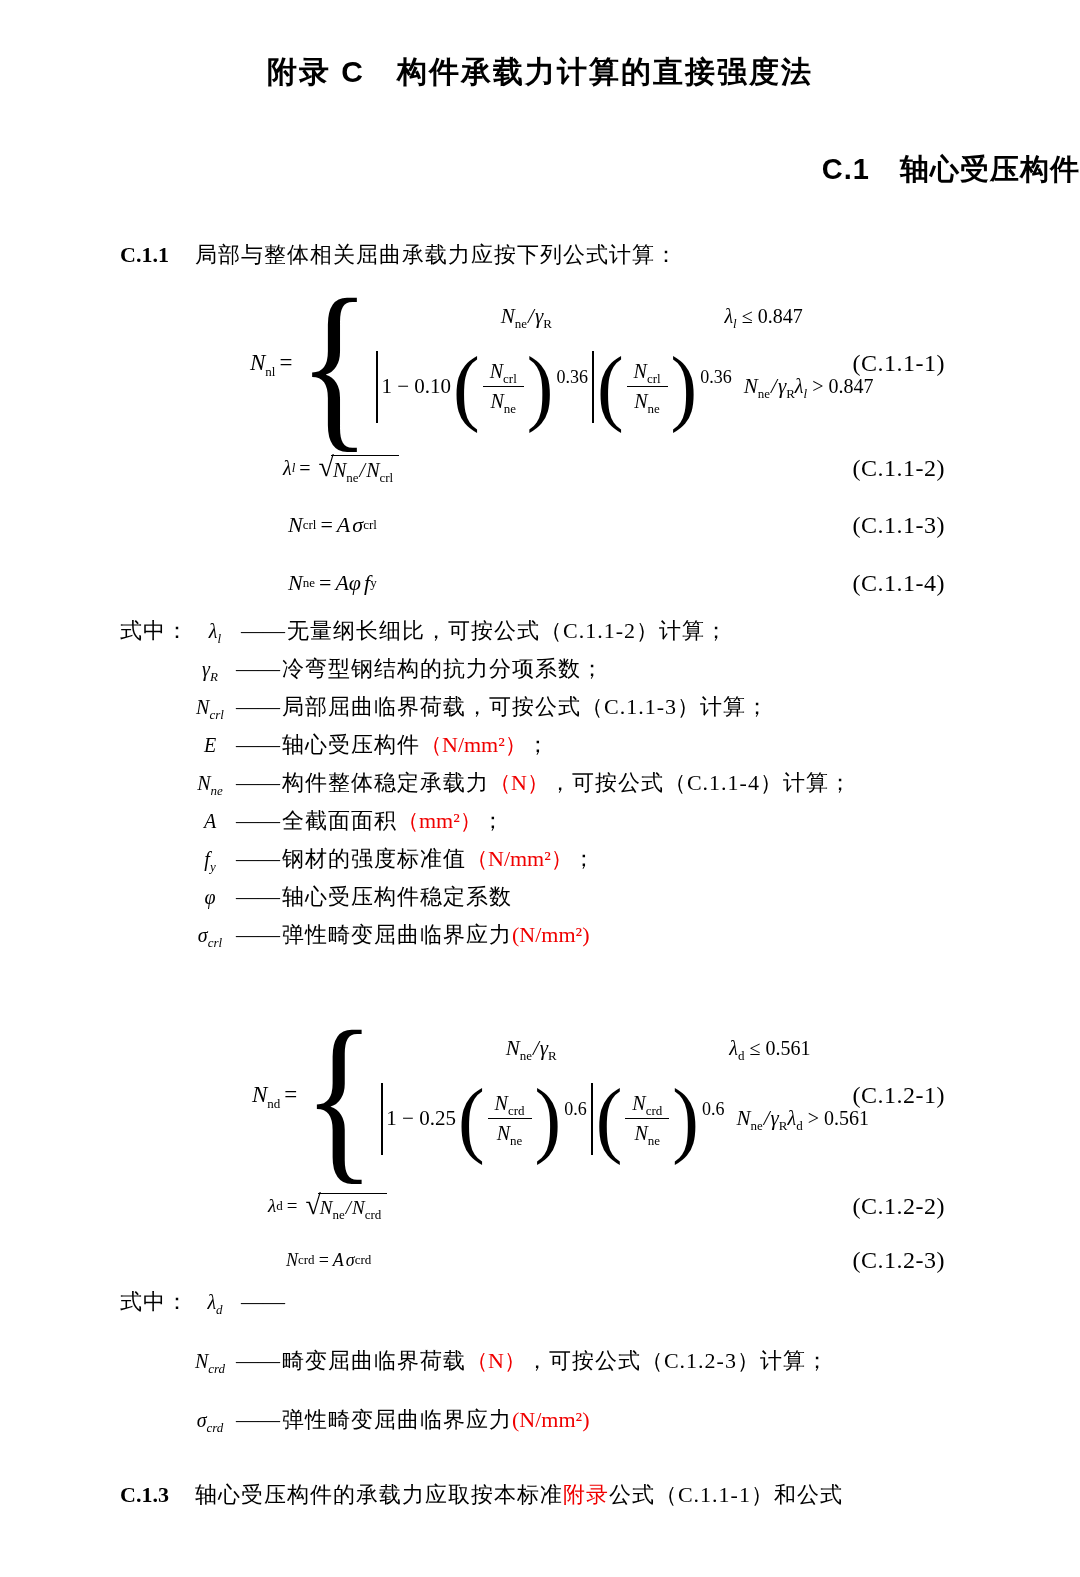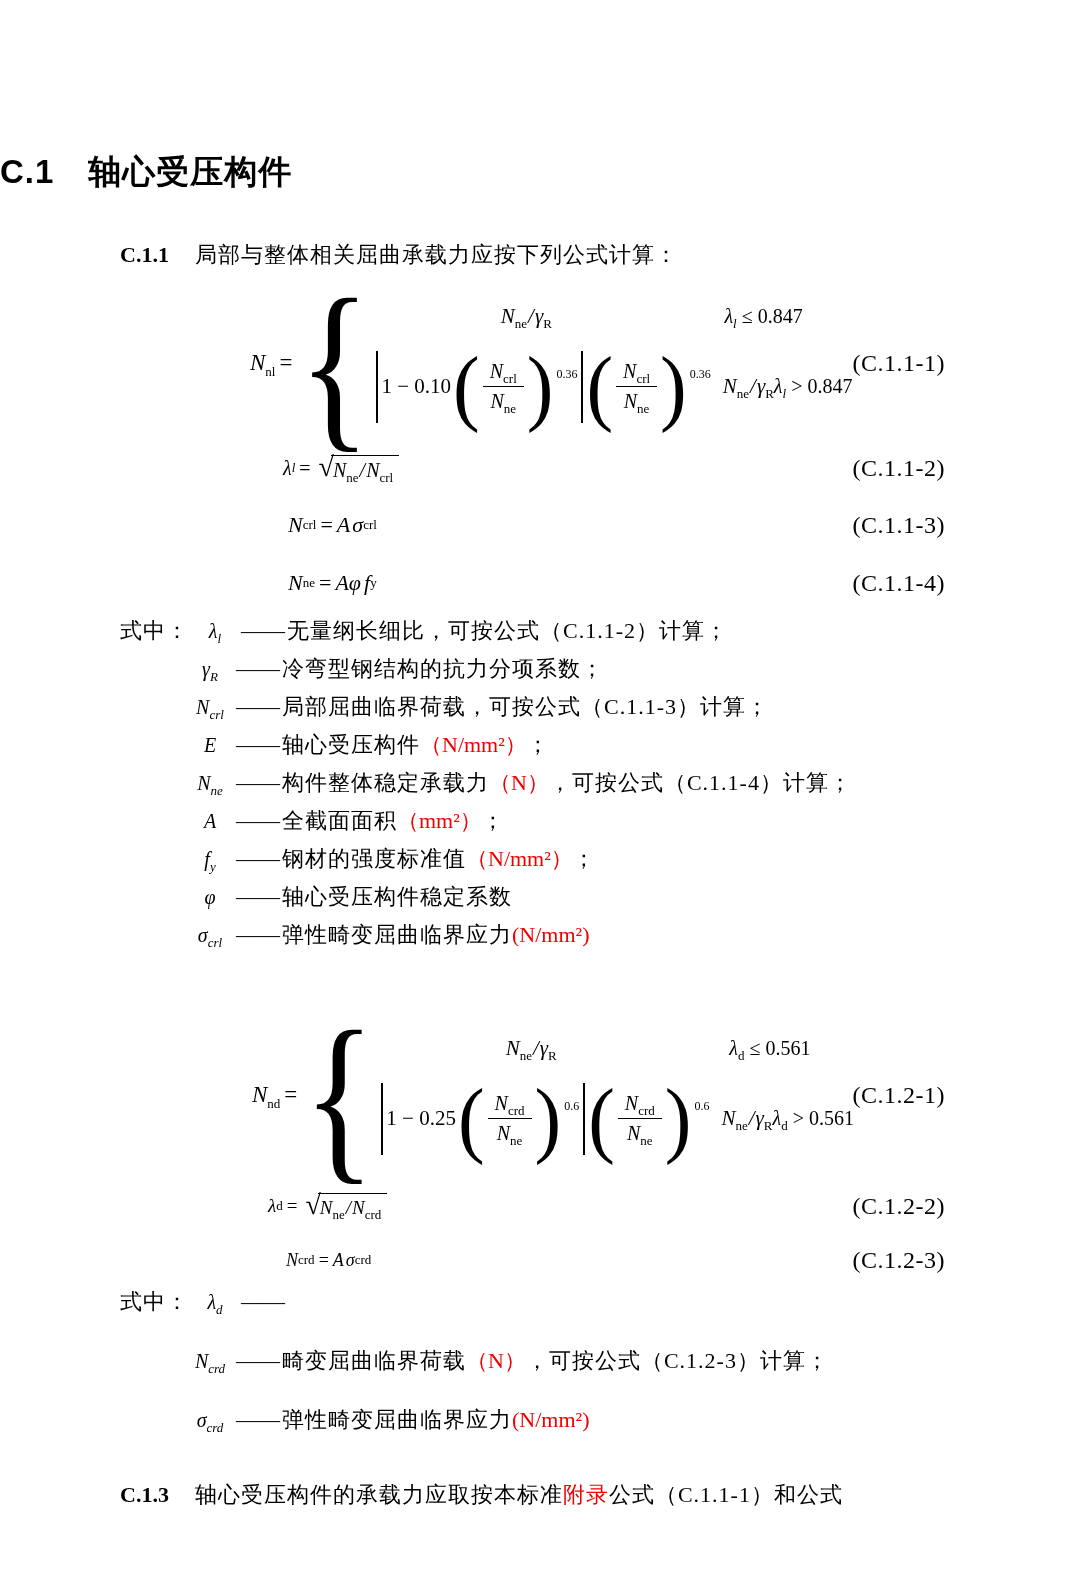--- a/index.html
+++ b/index.html
@@ -4,23 +4,23 @@
 <style>
   html,body{margin:0;padding:0;background:#ffffff;}
   body{width:1080px;height:1577px;position:relative;overflow:hidden;
        font-family:"Liberation Serif","DejaVu Serif",serif;color:#000;}
   .page{position:absolute;inset:0;background:#fff;}
 
   
   .title{position:absolute;top:52px;left:0;width:100%;text-align:center;
          font-family:"Liberation Sans","DejaVu Sans",sans-serif;
          font-weight:700;font-size:30px;letter-spacing:2px;}
-  .subtitle{position:absolute;top:150px;left:0;width:100%;text-align:left;
+  .subtitle{position:absolute;top:150px;left:0;width:100%;text-align:right;
             font-family:"Liberation Sans","DejaVu Sans",sans-serif;
-            font-weight:700;font-size:33px;letter-spacing:1px;}
+            font-weight:700;font-size:29px;letter-spacing:1px;}
 
   
   .clause{position:absolute;left:120px;font-size:22px;letter-spacing:1px;}
   .clause .num{font-weight:700;font-family:"Liberation Serif",serif;margin-right:26px;letter-spacing:0;}
   .c11{top:240px;}
   .c12{top:966px;}
   .c13{top:1480px;width:850px;}
   .c13b{top:1612px;}
   .red{color:#f00000;}
 
@@ -48,21 +48,21 @@
   .cond{margin-left:auto;white-space:nowrap;font-size:20px;min-width:110px;text-align:left;}
   .coef{white-space:nowrap;margin:16px 1px;}
   .sqb{align-self:stretch;width:9px;margin:0 2px;}
   .sqbl{border-left:2px solid #000;border-top:2px solid #000;border-bottom:2px solid #000;}
   .sqbr{border-right:2px solid #000;border-top:2px solid #000;border-bottom:2px solid #000;}
   .bp{font-size:80px;line-height:72px;font-family:"Liberation Serif",serif;
       transform:scaleY(1.05);margin:0 1px;font-weight:400;}
   .frac{display:inline-flex;flex-direction:column;align-items:center;font-size:20px;margin:0 2px;}
   .frac .fnum{border-bottom:1.6px solid #000;padding:0 7px 3px;}
   .frac .fden{padding:3px 7px 0;}
-  .exp{align-self:flex-start;font-size:12px;margin:16px 2px 0 2px;}
+  .exp{align-self:flex-start;font-size:18px;margin:16px 2px 0 2px;}
   .tail{margin-left:10px;white-space:nowrap;}
 
   
   .eq-line{height:46px;}
   .eq-line .eqbody{height:100%;white-space:nowrap;}
   .sqrt{display:inline-flex;align-items:stretch;margin-left:4px;}
   .rad{font-size:28px;line-height:1;align-self:center;transform:translateY(-1px);}
   .radbody{border-top:1.7px solid #000;padding:3px 6px 0 2px;margin-left:-3px;align-self:center;}
 
   
@@ -74,20 +74,21 @@
           font-style:italic;font-size:20px;}
   .indent{padding-left:64px;}
   .dash{letter-spacing:0;margin-right:2px;}
   .dtext{letter-spacing:1px;}
 </style>
 </head>
 <body>
 
 <div class="page">
 
+  <div class="title">附录 C　构件承载力计算的直接强度法</div>
   <div class="subtitle">C.1　轴心受压构件</div>
 
   <div class="clause c11">
     <span class="num">C.1.1</span><span class="ctext">局部与整体相关屈曲承载力应按下列公式计算：</span>
   </div>
 
   <div class="eq eq-cases" style="top:283px;">
     <div class="eqbody">
       <span class="lhs"><span class="mi">N</span><sub>nl</sub><span class="rel">=</span></span>
       <span class="brace">{</span>

